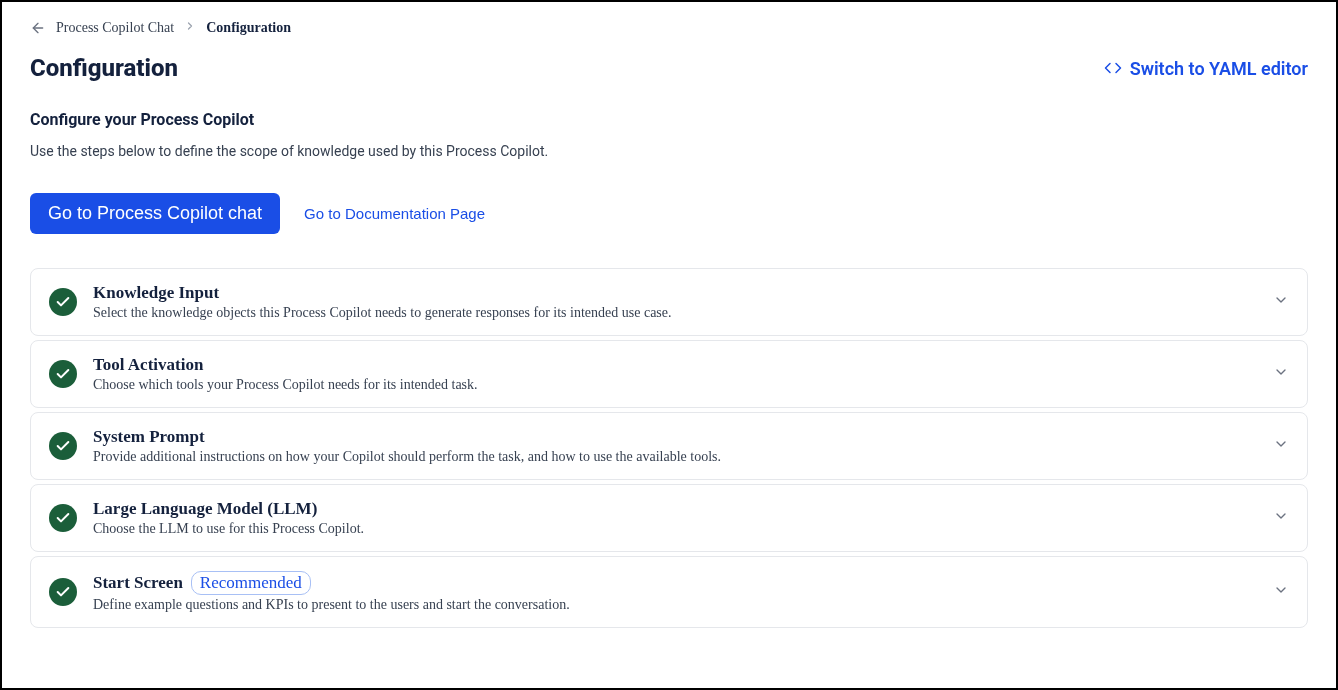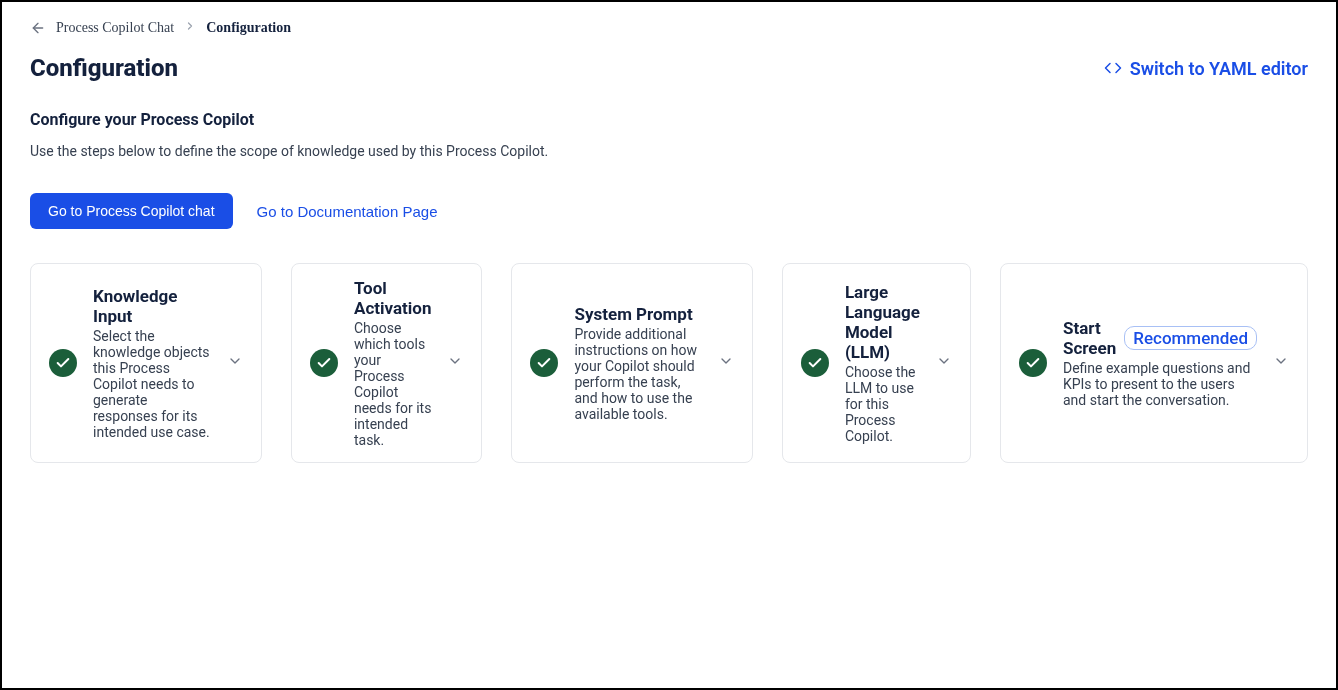--- a/index.html
+++ b/index.html
@@ -77,36 +77,37 @@
       align-items: center;
       gap: 24px;
       margin-bottom: 34px;
     }
     .btn-primary {
       background: #1a4ee6;
       color: #fff;
       border: none;
       border-radius: 6px;
       padding: 10px 18px;
-      font-size: 14px;
+      font-size: 18px;
       font-weight: 500;
       cursor: pointer;
     }
     .btn-link {
       background: none;
       border: none;
       color: #1a4ee6;
       font-size: 15px;
       font-weight: 500;
       cursor: pointer;
     }
     .sections {
       display: flex;
-      flex-direction: row;
-      gap: 29px;
+      flex-direction: column;
+      gap: 4px;
+      font-family: Liberation Serif, serif;
     }
     .section {
       border: 1px solid #e5e7eb;
       border-radius: 8px;
       padding: 14px 18px;
       display: flex;
       align-items: center;
       gap: 16px;
       cursor: pointer;
     }

